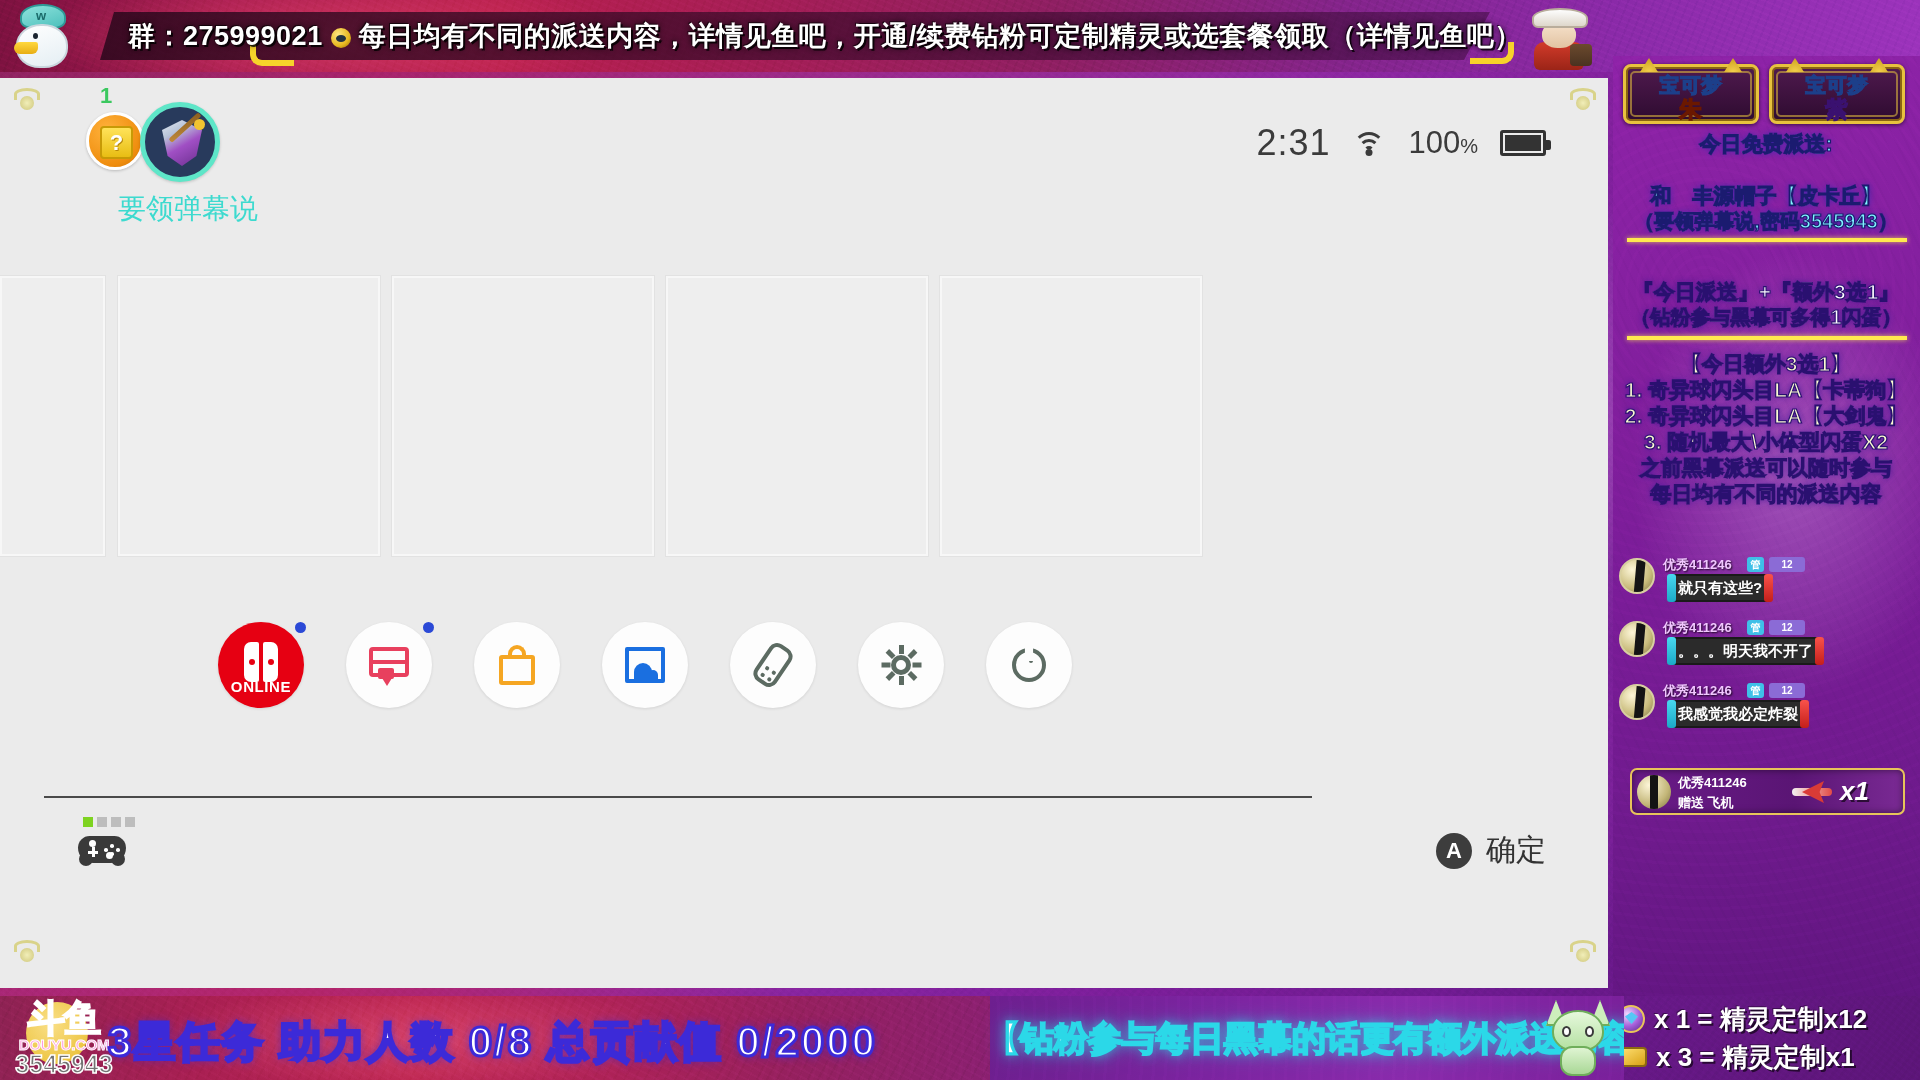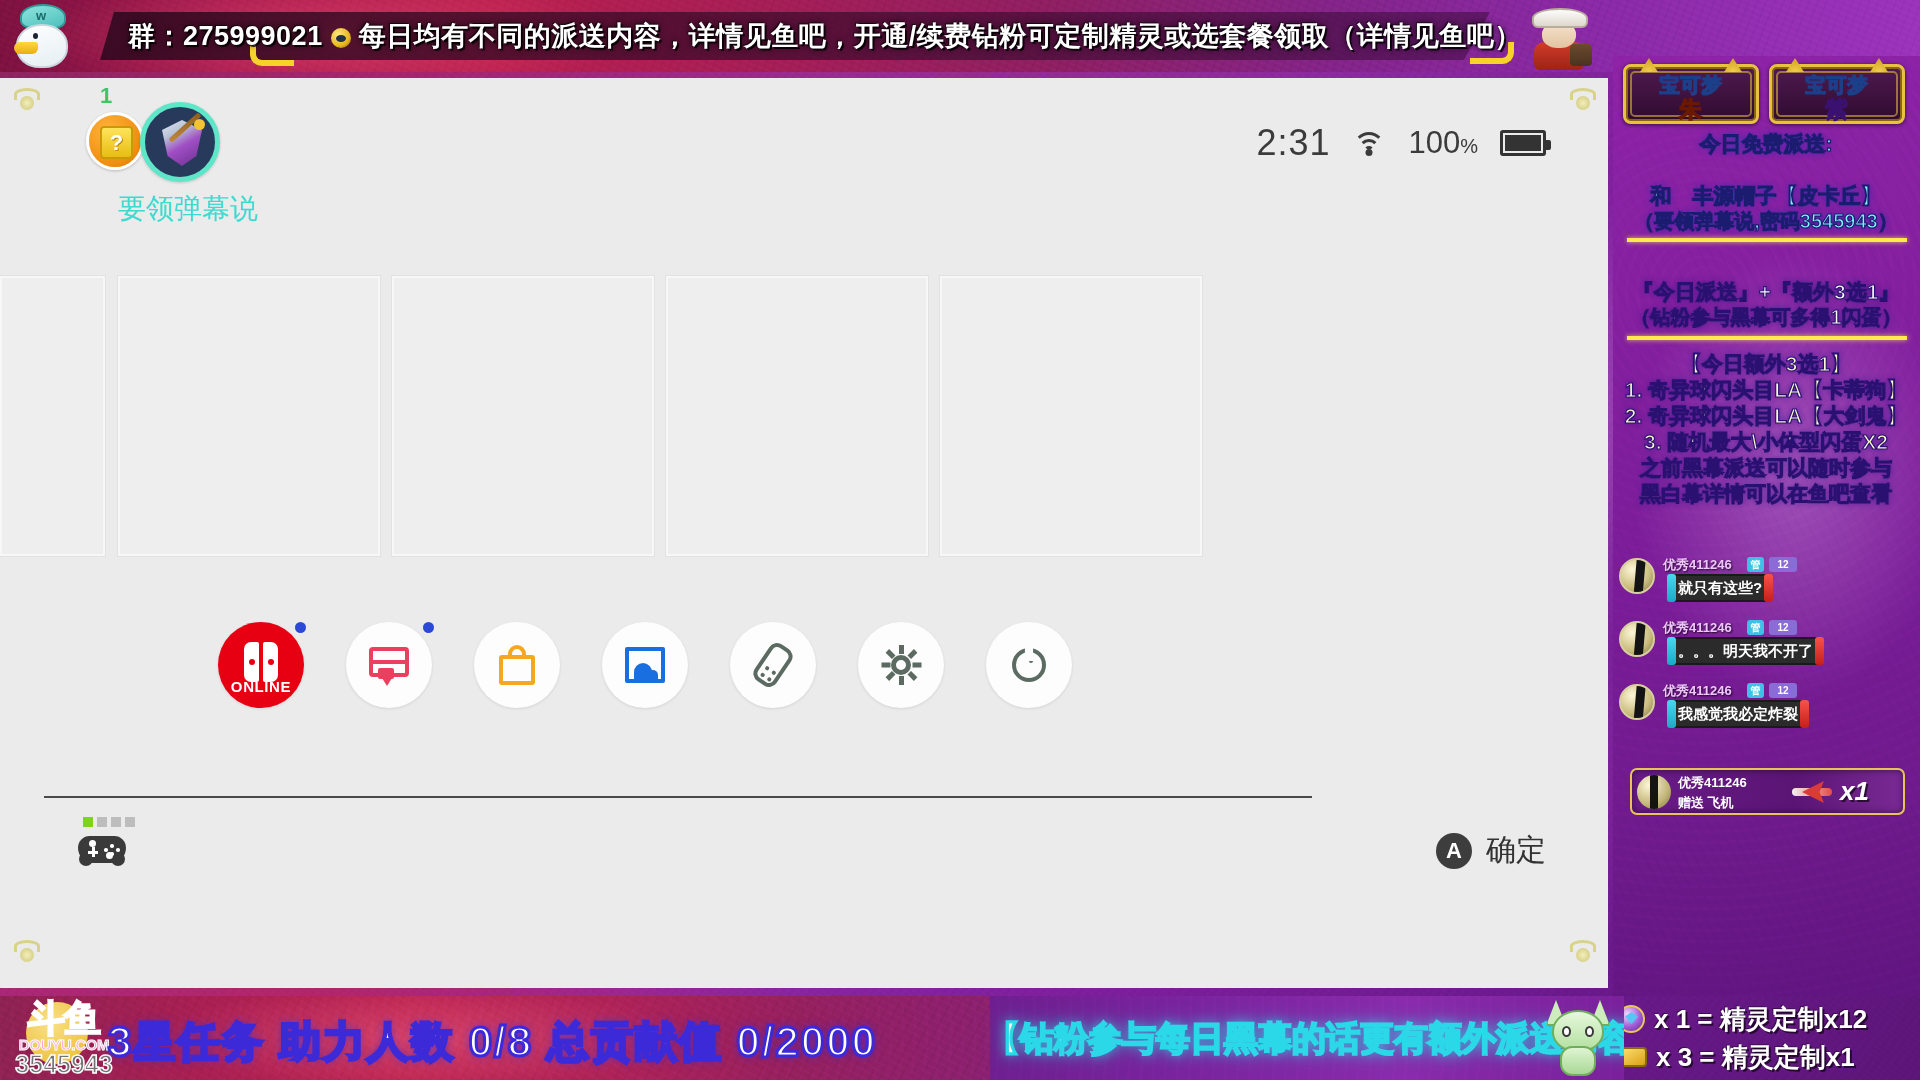--- a/index.html
+++ b/index.html
@@ -123,21 +123,21 @@
   .chat-av{ position:absolute; left:0; top:2px; width:36px; height:36px; border-radius:50%;
     background:radial-gradient(circle at 35% 30%, #fdf6d8, #c9bc7c 60%, #7d7344);
     border:2px solid #d8cfa0; overflow:hidden; }
   .chat-av::after{ content:""; position:absolute; left:14px; top:-3px; width:9px; height:44px;
     background:#141414; border-radius:4px; transform:rotate(5deg); }
   .chat-name{ position:absolute; left:44px; top:0; font-size:13px; font-weight:700; color:#f1c7ff;
     text-shadow:1px 1px 2px rgba(0,0,0,.8); }
   .badge{ position:absolute; top:1px; height:15px; border-radius:3px; font-size:10px; font-weight:700;
     color:#fff; display:flex; align-items:center; justify-content:center; padding:0 3px; }
   .badge.mgr{ left:128px; width:17px; background:#3fc0e8; }
-  .badge.lv{ left:150px; width:28px; background:#8b6bd6; }
+  .badge.lv{ left:150px; width:36px; background:#8b6bd6; }
   .bubble{ position:absolute; left:48px; top:18px; height:28px; border-radius:5px;
     background:#2b2b2b; border:2px solid #1a1a1a; display:flex; align-items:center;
     padding:0 9px; color:#fff; font-size:15px; font-weight:600; white-space:nowrap; }
   .bubble::before,.bubble::after{ content:""; position:absolute; top:-2px; width:9px; height:28px; border-radius:3px; }
   .bubble::before{ left:-2px; background:linear-gradient(#49d8ef,#1ba9c8); }
   .bubble::after{ right:-2px; background:linear-gradient(#f9524b,#c41f1a); }
 
   
   .gift{ position:absolute; left:17px; top:712px; width:275px; height:47px; border-radius:7px;
     background:linear-gradient(90deg,#6a1b88,#5a1574 60%,#7a2a94);
@@ -533,21 +533,21 @@
     <div class="sb-line cyan" style="top:152px; font-size:20px;">（要领弹幕说,密码3545943）</div>
     <div class="sb-hr" style="top:182px;"></div>
     <div class="sb-line white" style="top:222px; font-size:21px;">『今日派送』+『额外3选1』</div>
     <div class="sb-line white" style="top:248px; font-size:20px;">（钻粉参与黑幕可多得1闪蛋）</div>
     <div class="sb-hr" style="top:280px;"></div>
     <div class="sb-line yellowish" style="top:294px; font-size:21px;">【今日额外3选1】</div>
     <div class="sb-line yellowish" style="top:320px; font-size:21px;">1. 奇异球闪头目LA【卡蒂狗】</div>
     <div class="sb-line yellowish" style="top:346px; font-size:21px;">2. 奇异球闪头目LA【大剑鬼】</div>
     <div class="sb-line yellowish" style="top:372px; font-size:21px;">3. 随机最大\小体型闪蛋X2</div>
     <div class="sb-line yellowish" style="top:398px; font-size:21px;">之前黑幕派送可以随时参与</div>
-    <div class="sb-line yellowish" style="top:424px; font-size:21px;">黑白幕详情可以在鱼吧查看</div>
+    <div class="sb-line yellowish" style="top:424px; font-size:21px;">每日均有不同的派送内容</div>
 
     <div class="chat">
       <div class="chat-msg">
         <div class="chat-av"></div>
         <div class="chat-name">优秀411246</div>
         <div class="badge mgr">管</div>
         <div class="badge lv">12</div>
         <div class="bubble">就只有这些?</div>
       </div>
       <div class="chat-msg">

